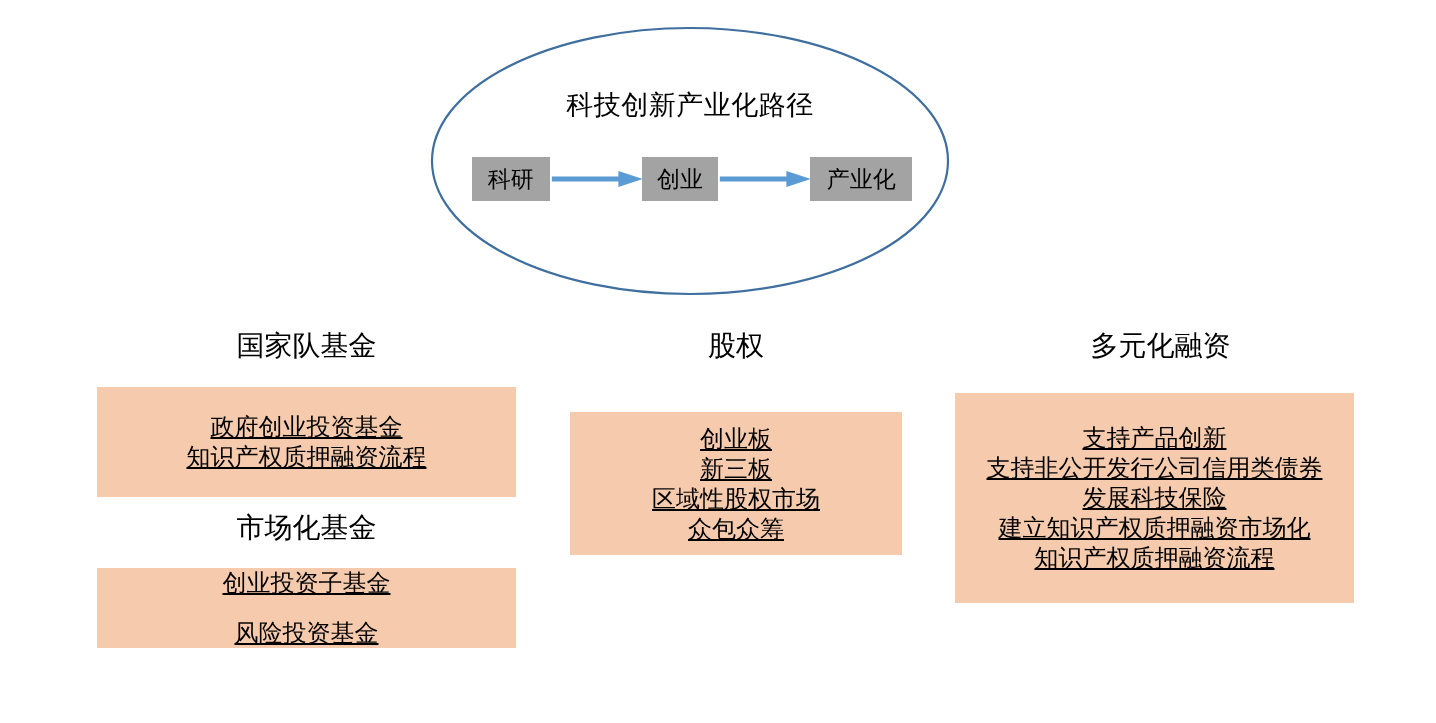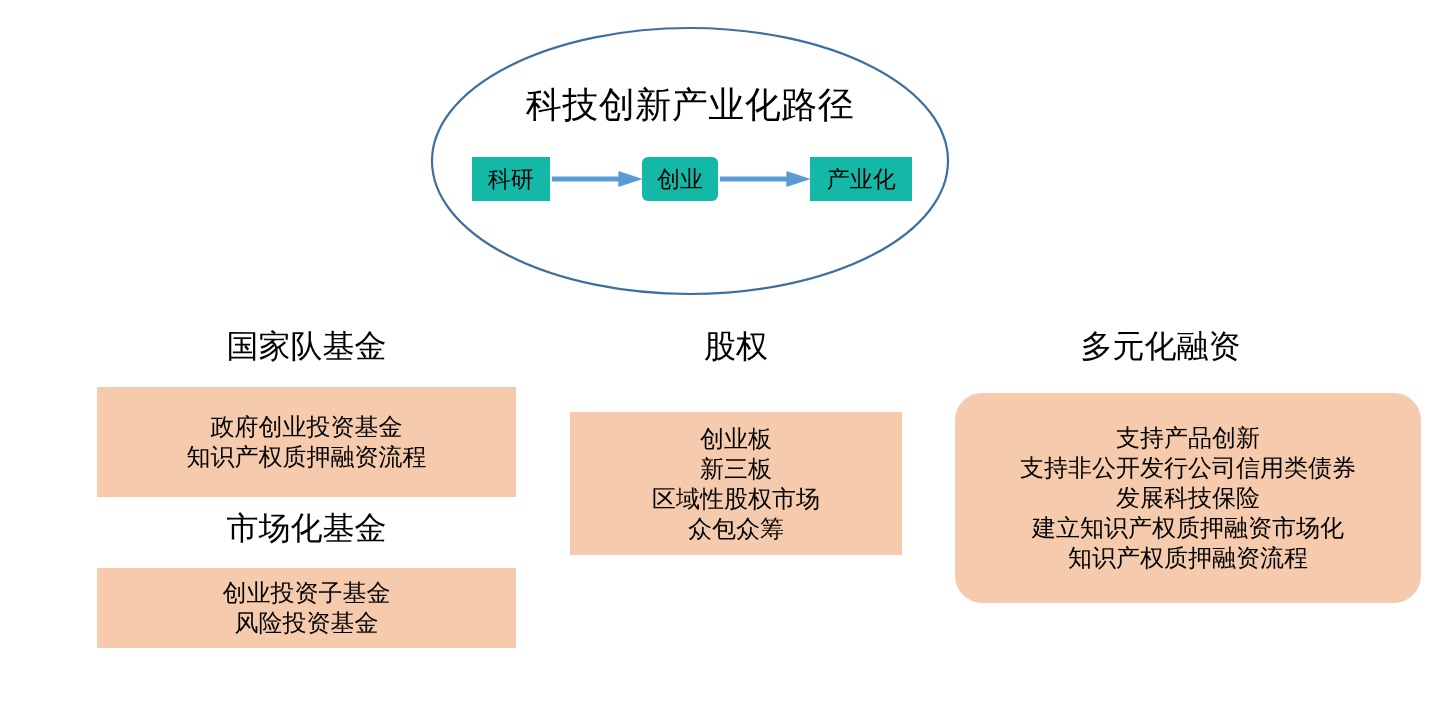--- a/index.html
+++ b/index.html
@@ -30,99 +30,100 @@
     top: 0;
     width: 100%;
     height: 100%;
   }
   #ellipse-title {
     position: absolute;
     left: 0;
     top: 62px;
     width: 520px;
     text-align: center;
-    font-size: 36px;
+    font-size: 27px;
     line-height: 34px;
     letter-spacing: 0.5px;
     white-space: nowrap;
     font-family: "Liberation Sans", "DejaVu Sans", sans-serif;
   }
 
   
   #flow-row {
     position: absolute;
     left: 42px;
     top: 130px;
     width: 440px;
     height: 46px;
     display: flex;
     align-items: center;
   }
   .flow-box {
-    background: #14b8a6;
+    background: #a3a3a3;
     height: 44px;
     display: flex;
     align-items: center;
     justify-content: center;
     font-size: 23px;
     line-height: 23px;
     font-family: "Liberation Sans", "DejaVu Sans", sans-serif;
     white-space: nowrap;
     box-sizing: border-box;
   }
   #flow-box-0 { width: 84px; }
-  #flow-box-1 { width: 82px; border-radius: 6px; }
+  #flow-box-1 { width: 82px; }
   #flow-box-2 { width: 110px; }
 
   .flow-arrow {
     flex: 1 1 auto;
     height: 22px;
     position: relative;
   }
   .flow-arrow svg { display: block; width: 100%; height: 100%; }
 
   
   .col-heading {
     position: absolute;
     text-align: center;
-    font-size: 32px;
+    font-size: 28px;
     line-height: 30px;
     white-space: nowrap;
     font-family: "Liberation Serif", "DejaVu Serif", serif;
   }
   .content-box {
     position: absolute;
     background: #f6cbad;
     box-sizing: border-box;
     display: flex;
     flex-direction: column;
     align-items: center;
     justify-content: center;
     font-family: "Liberation Sans", "DejaVu Sans", sans-serif;
   }
   .content-box .line {
     font-size: 24px;
     line-height: 30px;
     white-space: nowrap;
     text-align: center;
+    text-decoration: underline;
   }
 
   
   #heading-left-1  { left: 97px;  top: 331px; width: 419px; }
   #box-left-1      { left: 97px;  top: 387px; width: 419px; height: 110px; }
   #heading-left-2  { left: 97px;  top: 513px; width: 419px; }
-  #box-left-2      { left: 97px;  top: 568px; width: 419px; height: 80px; }
+  #box-left-2      { left: 97px;  top: 568px; width: 419px; height: 80px; justify-content: space-between; }
 
   
   #heading-mid     { left: 570px; top: 331px; width: 332px; font-family: Liberation Serif, serif; }
   #box-mid         { left: 570px; top: 412px; width: 332px; height: 143px; }
 
   
   #heading-right   { left: 955px; top: 331px; width: 411px; }
-  #box-right       { left: 955px; top: 393px; width: 466px; height: 210px; border-radius: 27px; }
+  #box-right       { left: 955px; top: 393px; width: 399px; height: 210px; }
 </style>
 </head>
 <body>
 
 <div id="ellipse-group">
 
   <svg id="ellipse-shape" viewBox="0 0 520 270" preserveAspectRatio="none" aria-hidden="true">
     <ellipse cx="260" cy="135" rx="258" ry="133" fill="none" stroke="#3f6f9f" stroke-width="2.2"></ellipse>
   </svg>
 

